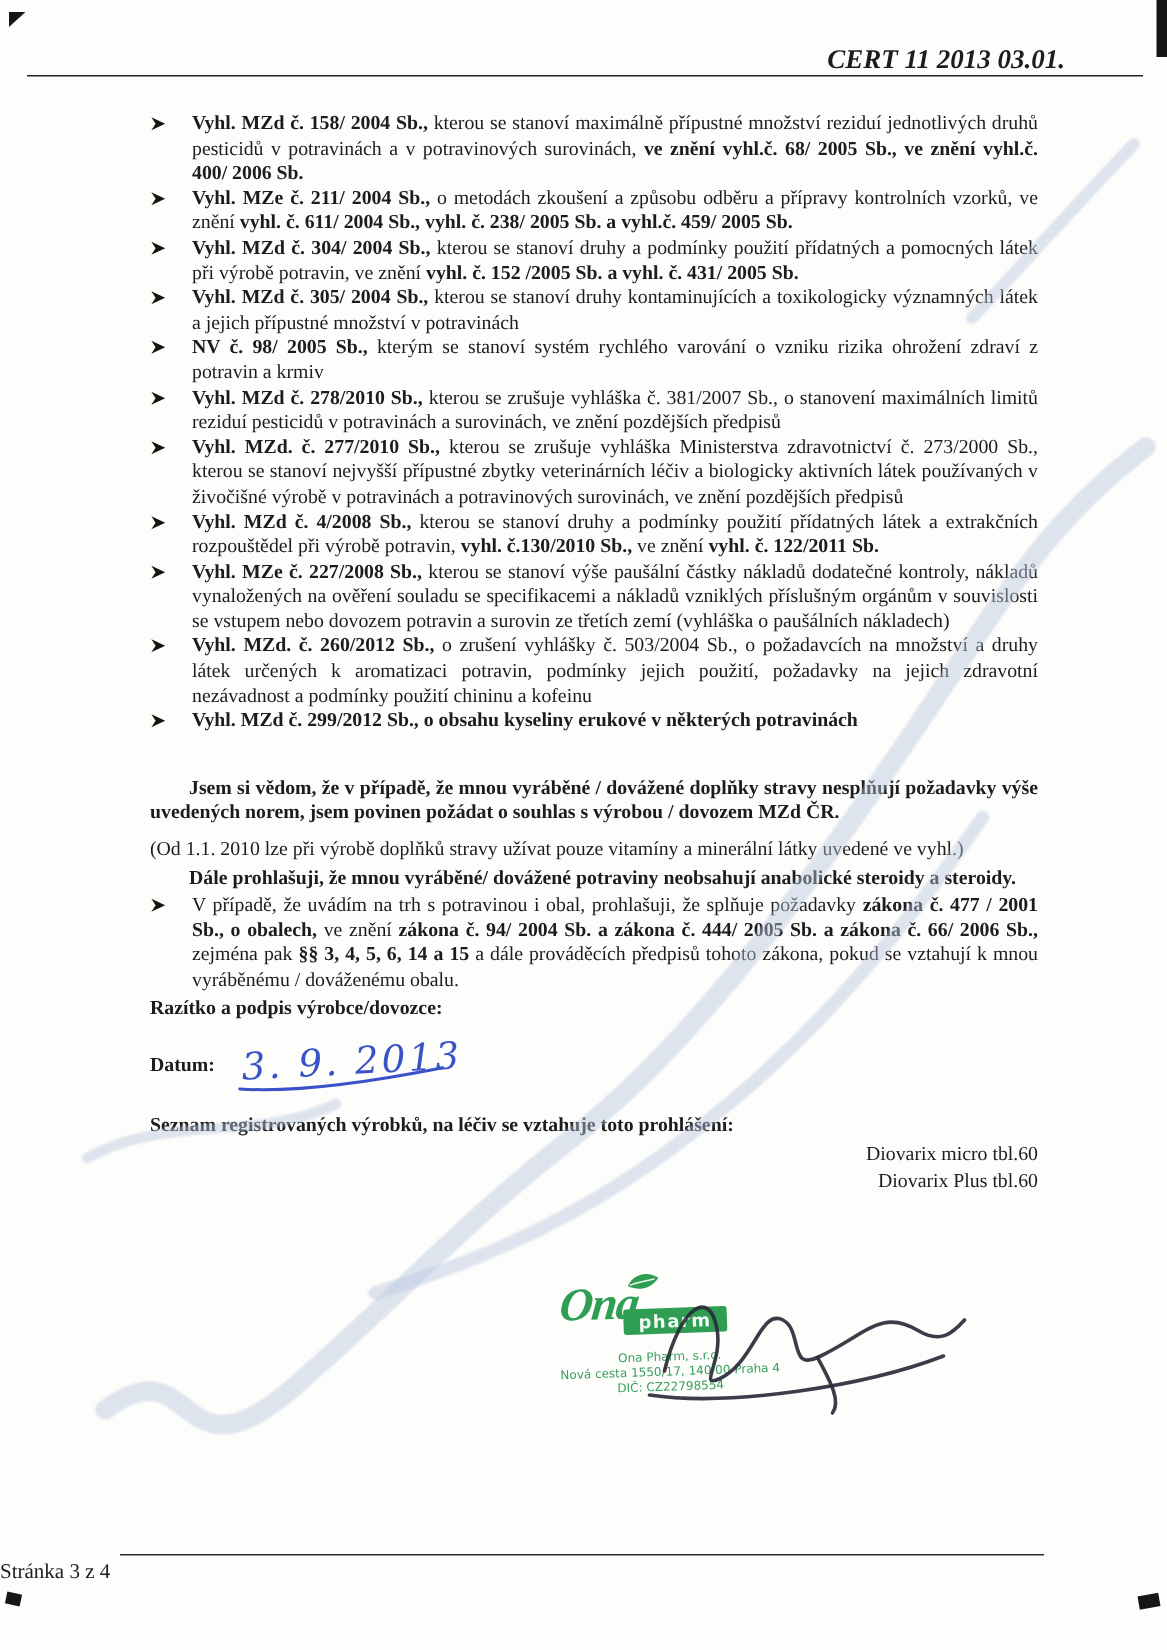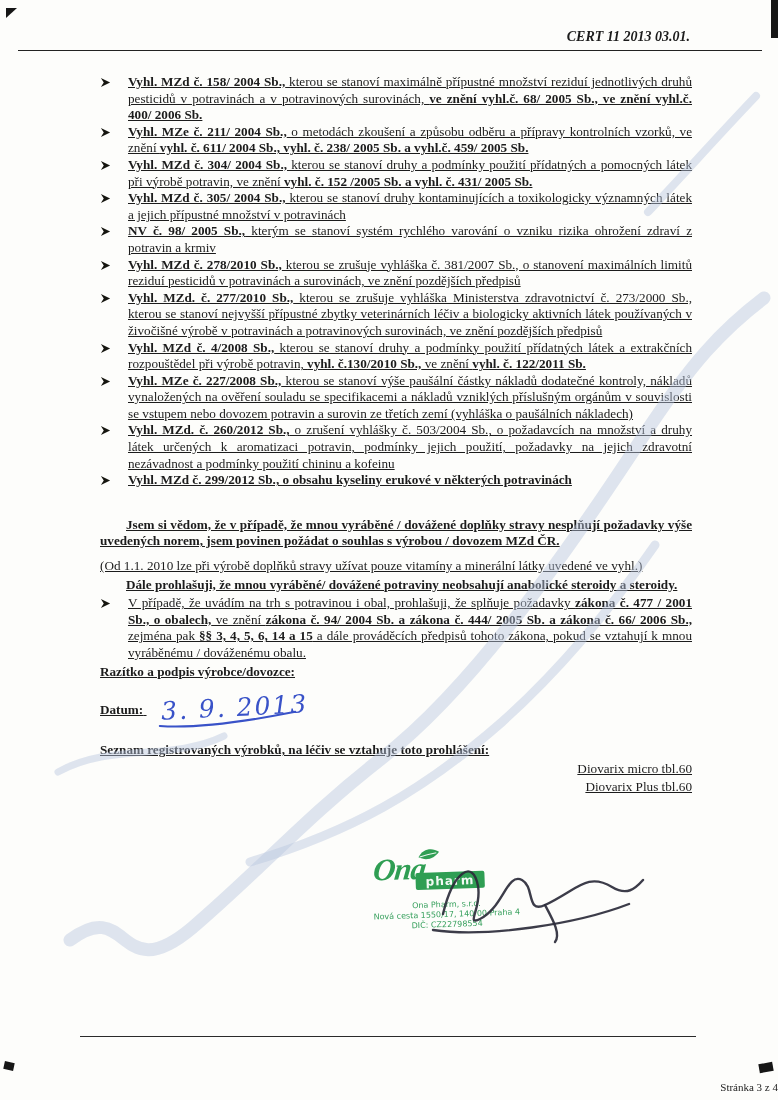--- a/index.html
+++ b/index.html
@@ -9,26 +9,26 @@
   }
   
   .artifact{position:absolute;background:#161616;z-index:6;}
   .art-tl{left:6px;top:8px;width:11px;height:10px;clip-path:polygon(0 0,100% 0,0 100%);}
   .art-tr{right:0;top:0;width:7px;height:38px;}
   .art-bl{left:4px;bottom:30px;width:10px;height:8px;transform:rotate(12deg);}
   .art-br{right:5px;bottom:28px;width:14px;height:9px;transform:rotate(-10deg);}
   
   .watermark{position:absolute;left:0;top:0;z-index:2;pointer-events:none;filter:blur(0.7px);}
   
-  .header-ref{position:absolute;top:29px;right:88px;font-style:italic;font-weight:bold;font-size:14px;z-index:1;}
+  .header-ref{position:absolute;top:29px;right:68px;font-style:italic;font-weight:bold;font-size:18px;z-index:1;}
   .header-rule{position:absolute;top:50px;left:18px;right:16px;border-top:1.6px solid #222;z-index:1;}
   .footer-rule{position:absolute;top:1036px;left:80px;right:82px;border-top:1.5px solid #2a2a2a;z-index:1;}
-  .footer-text{position:absolute;top:1041px;left:0;right:0;text-align:right;font-size:11px;z-index:1;margin-top:40px;}
-  
-  .content{position:absolute;top:74px;left:100px;width:592px;font-size:13.2px;line-height:16.6px;text-align:justify;z-index:1;text-decoration:underline;}
+  .footer-text{position:absolute;top:1041px;left:0;right:0;text-align:left;font-size:14px;z-index:1;}
+  
+  .content{position:absolute;top:74px;left:100px;width:592px;font-size:13.2px;line-height:16.6px;text-align:justify;z-index:1;}
   .list{margin:0;}
   .list-item{display:flex;}
   .bullet{flex:0 0 28px;padding-top:2px;}
   .li-text{flex:1;}
   .b{font-weight:bold;}
   .para{margin:0;}
   .bold{font-weight:bold;}
   .indent{text-indent:26px;}
   .gap-lg{margin-top:26px;}
   .gap-md{margin-top:2px;}

